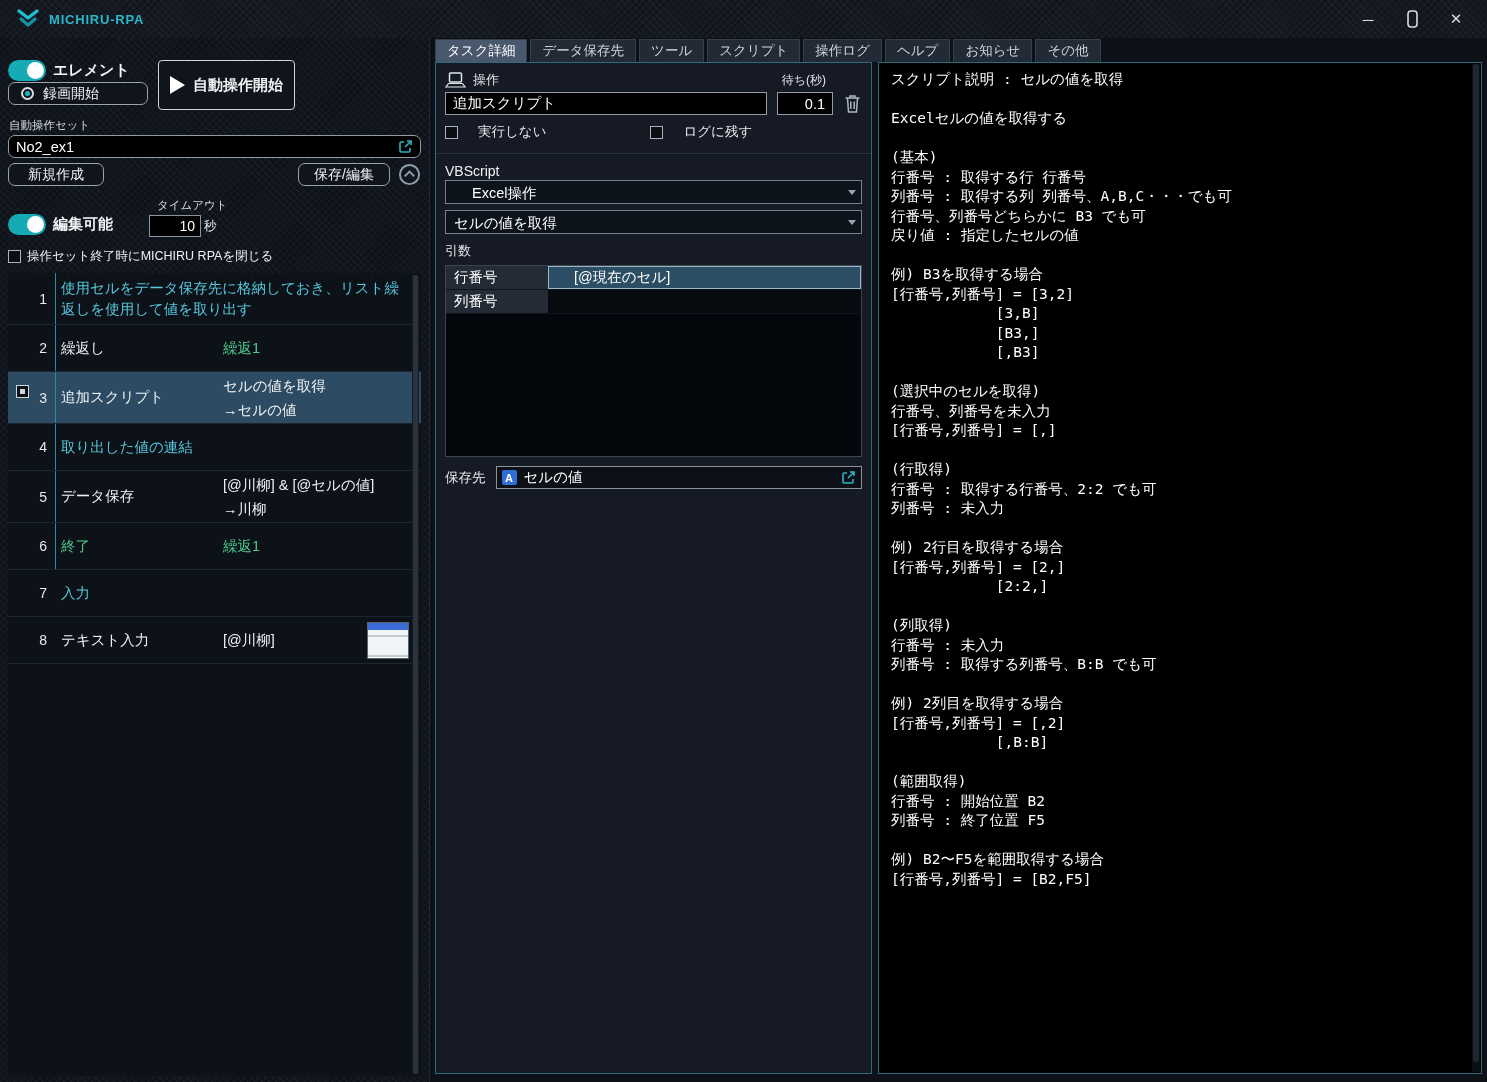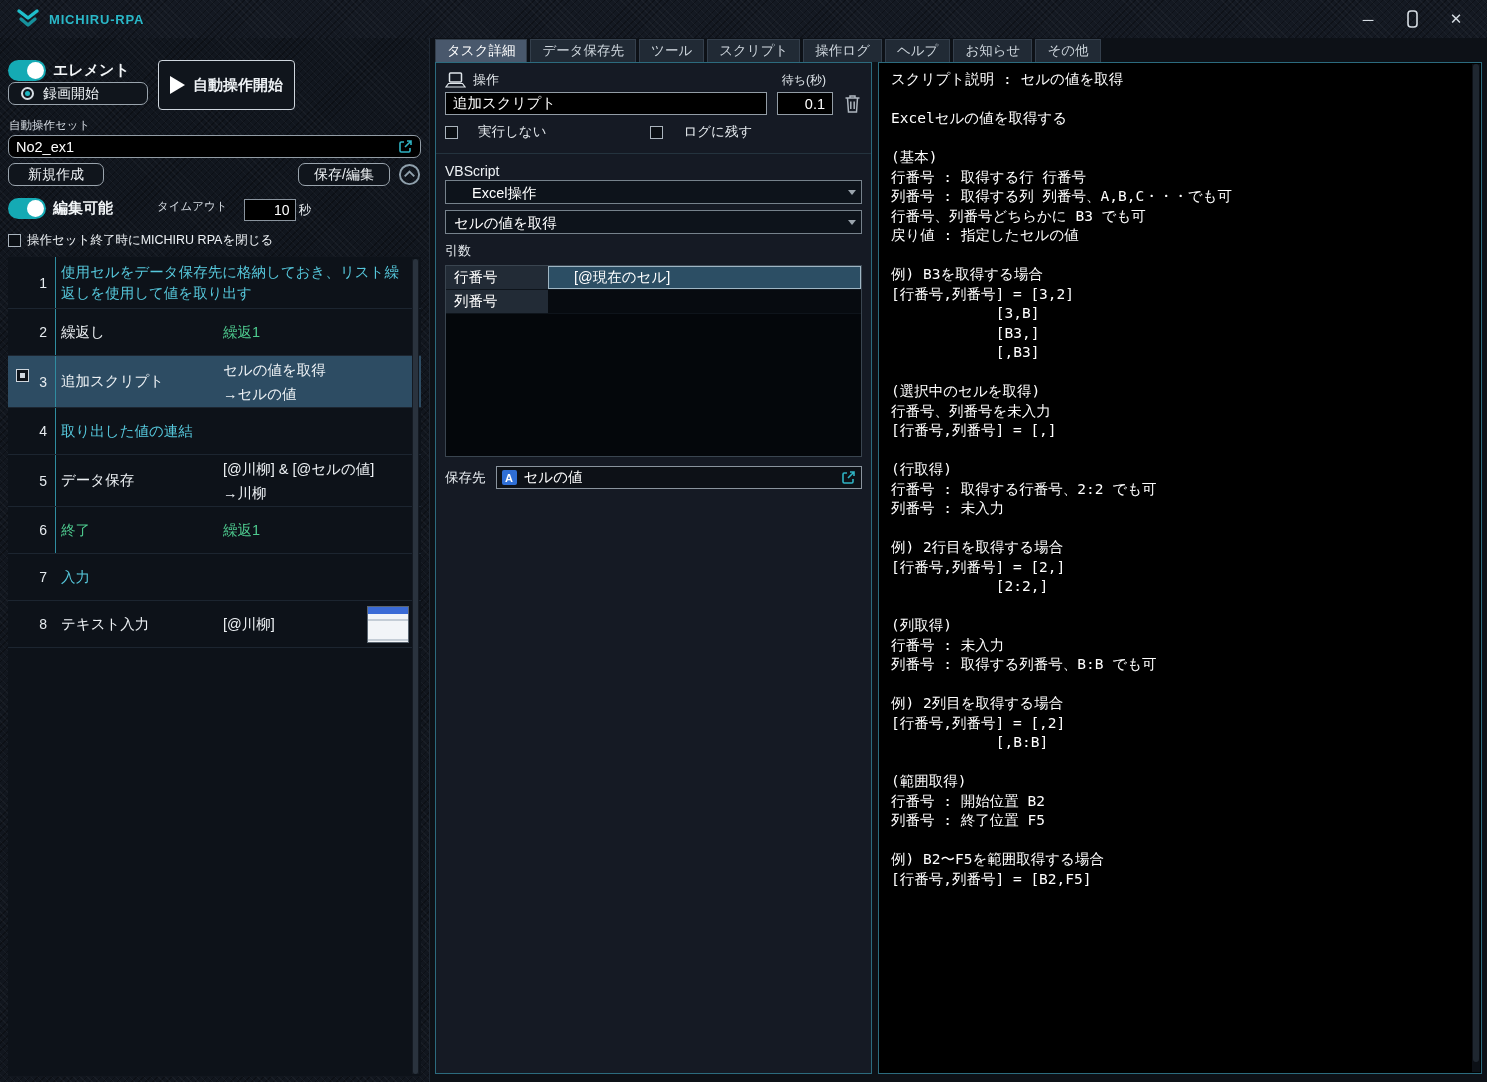--- a/index.html
+++ b/index.html
@@ -94,21 +94,21 @@
   .fieldlabel { font-size:11.5px; color:#d5dbe2; margin:8px 0 2px 1px; }
   .setfield { position:relative;border-radius:7px; }
   .setfield .fieldtext { font-size:14.5px; }
   .setfield .extlink { margin-left:auto; }
   .btnrow { display:flex; align-items:center; margin-top:5px; }
   .newbtn { width:96px; }
   .savebtn { width:92px; margin-left:auto; }
   .chevcircle { margin-left:8px; cursor:pointer; }
   .editrow { display:flex; align-items:flex-end; margin-top:12px; }
   .editrow .togglerow { margin-bottom:2px; }
-  .timeoutbox { margin-left:36px; display:flex; flex-direction:row; gap:16px; }
+  .timeoutbox { margin-left:36px; display:flex; flex-direction:column; gap:2px; }
   .timeoutlabel { font-size:11.5px; color:#d5dbe2; padding-left:8px; }
   .timeoutinput-row { display:flex; align-items:center; gap:3px; }
   .timeoutinput { width:52px; height:22px; background:#000; border:1px solid #8a949e; color:#fff; font-size:14px;
                   display:flex; align-items:center; justify-content:flex-end; padding:0 5px; }
   .unit { font-size:12.5px; color:#e4e9ed; }
   .checkrow { display:flex; align-items:center; gap:6px; margin-top:11px; }
   .checklabel { font-size:12.5px; color:#eef2f5; }
 
   
   .steplist { flex:1; margin-top:8px; margin-bottom:6px; background:#0d1219; position:relative; overflow:hidden; }

